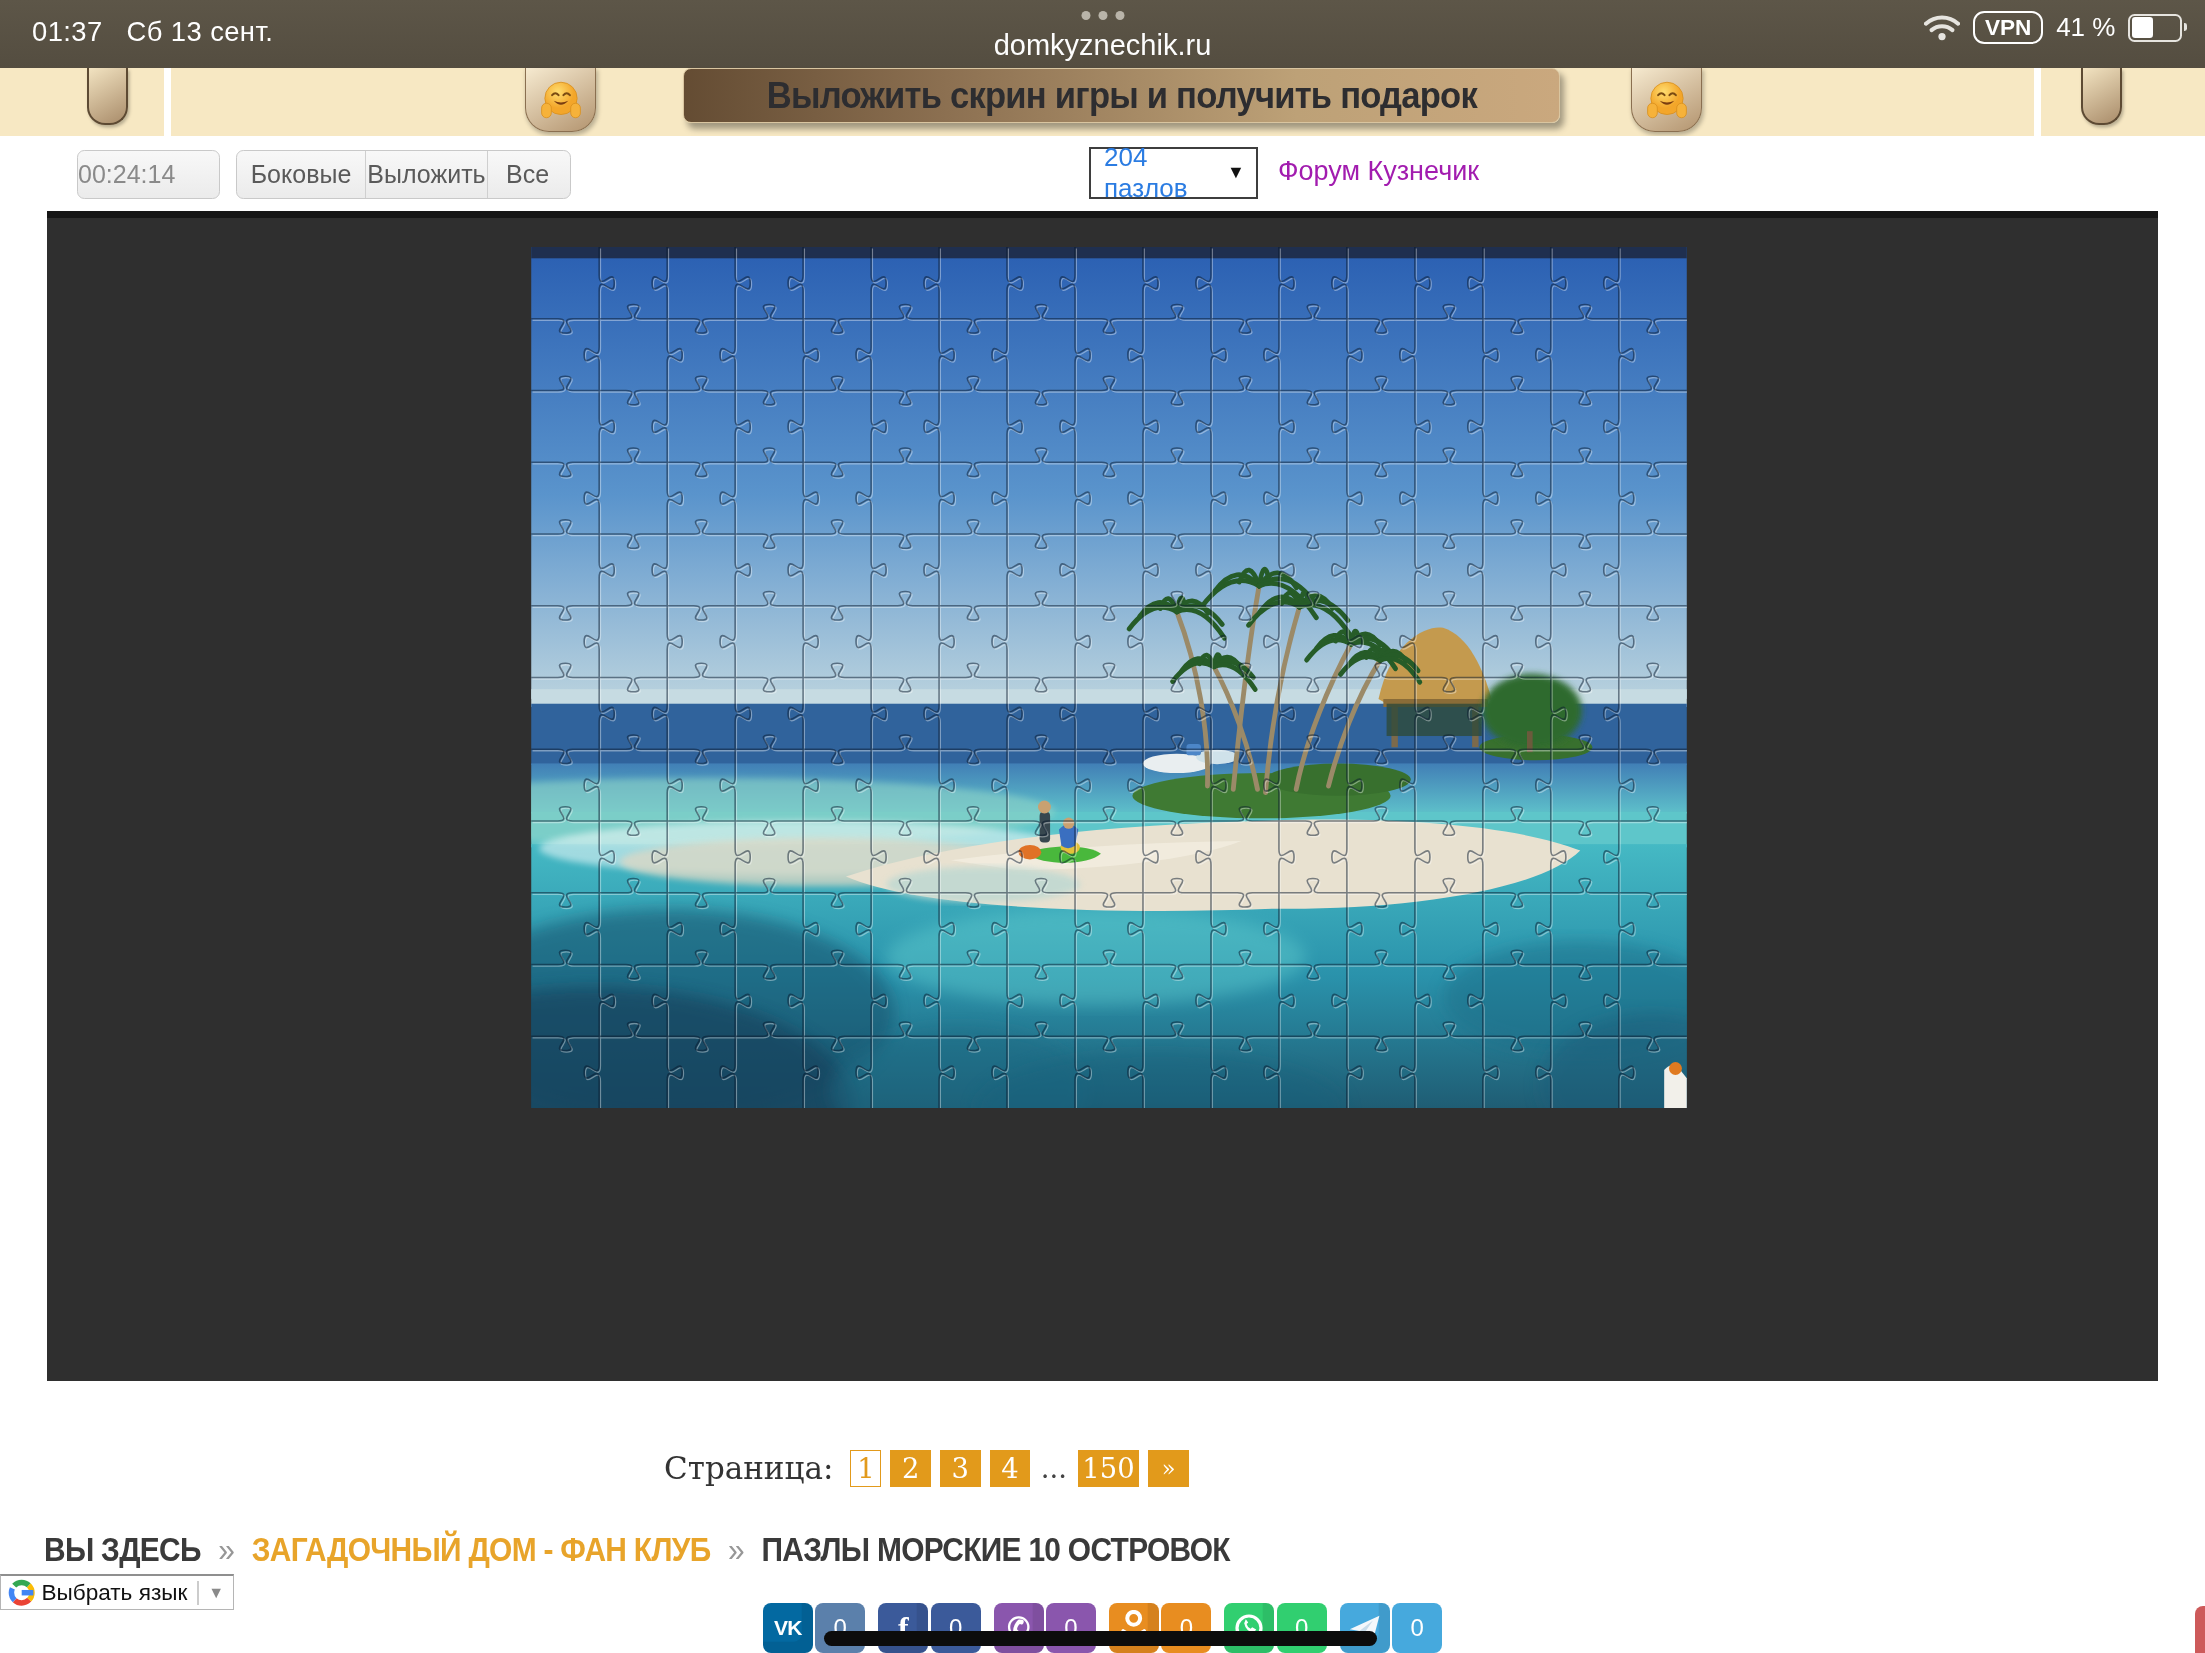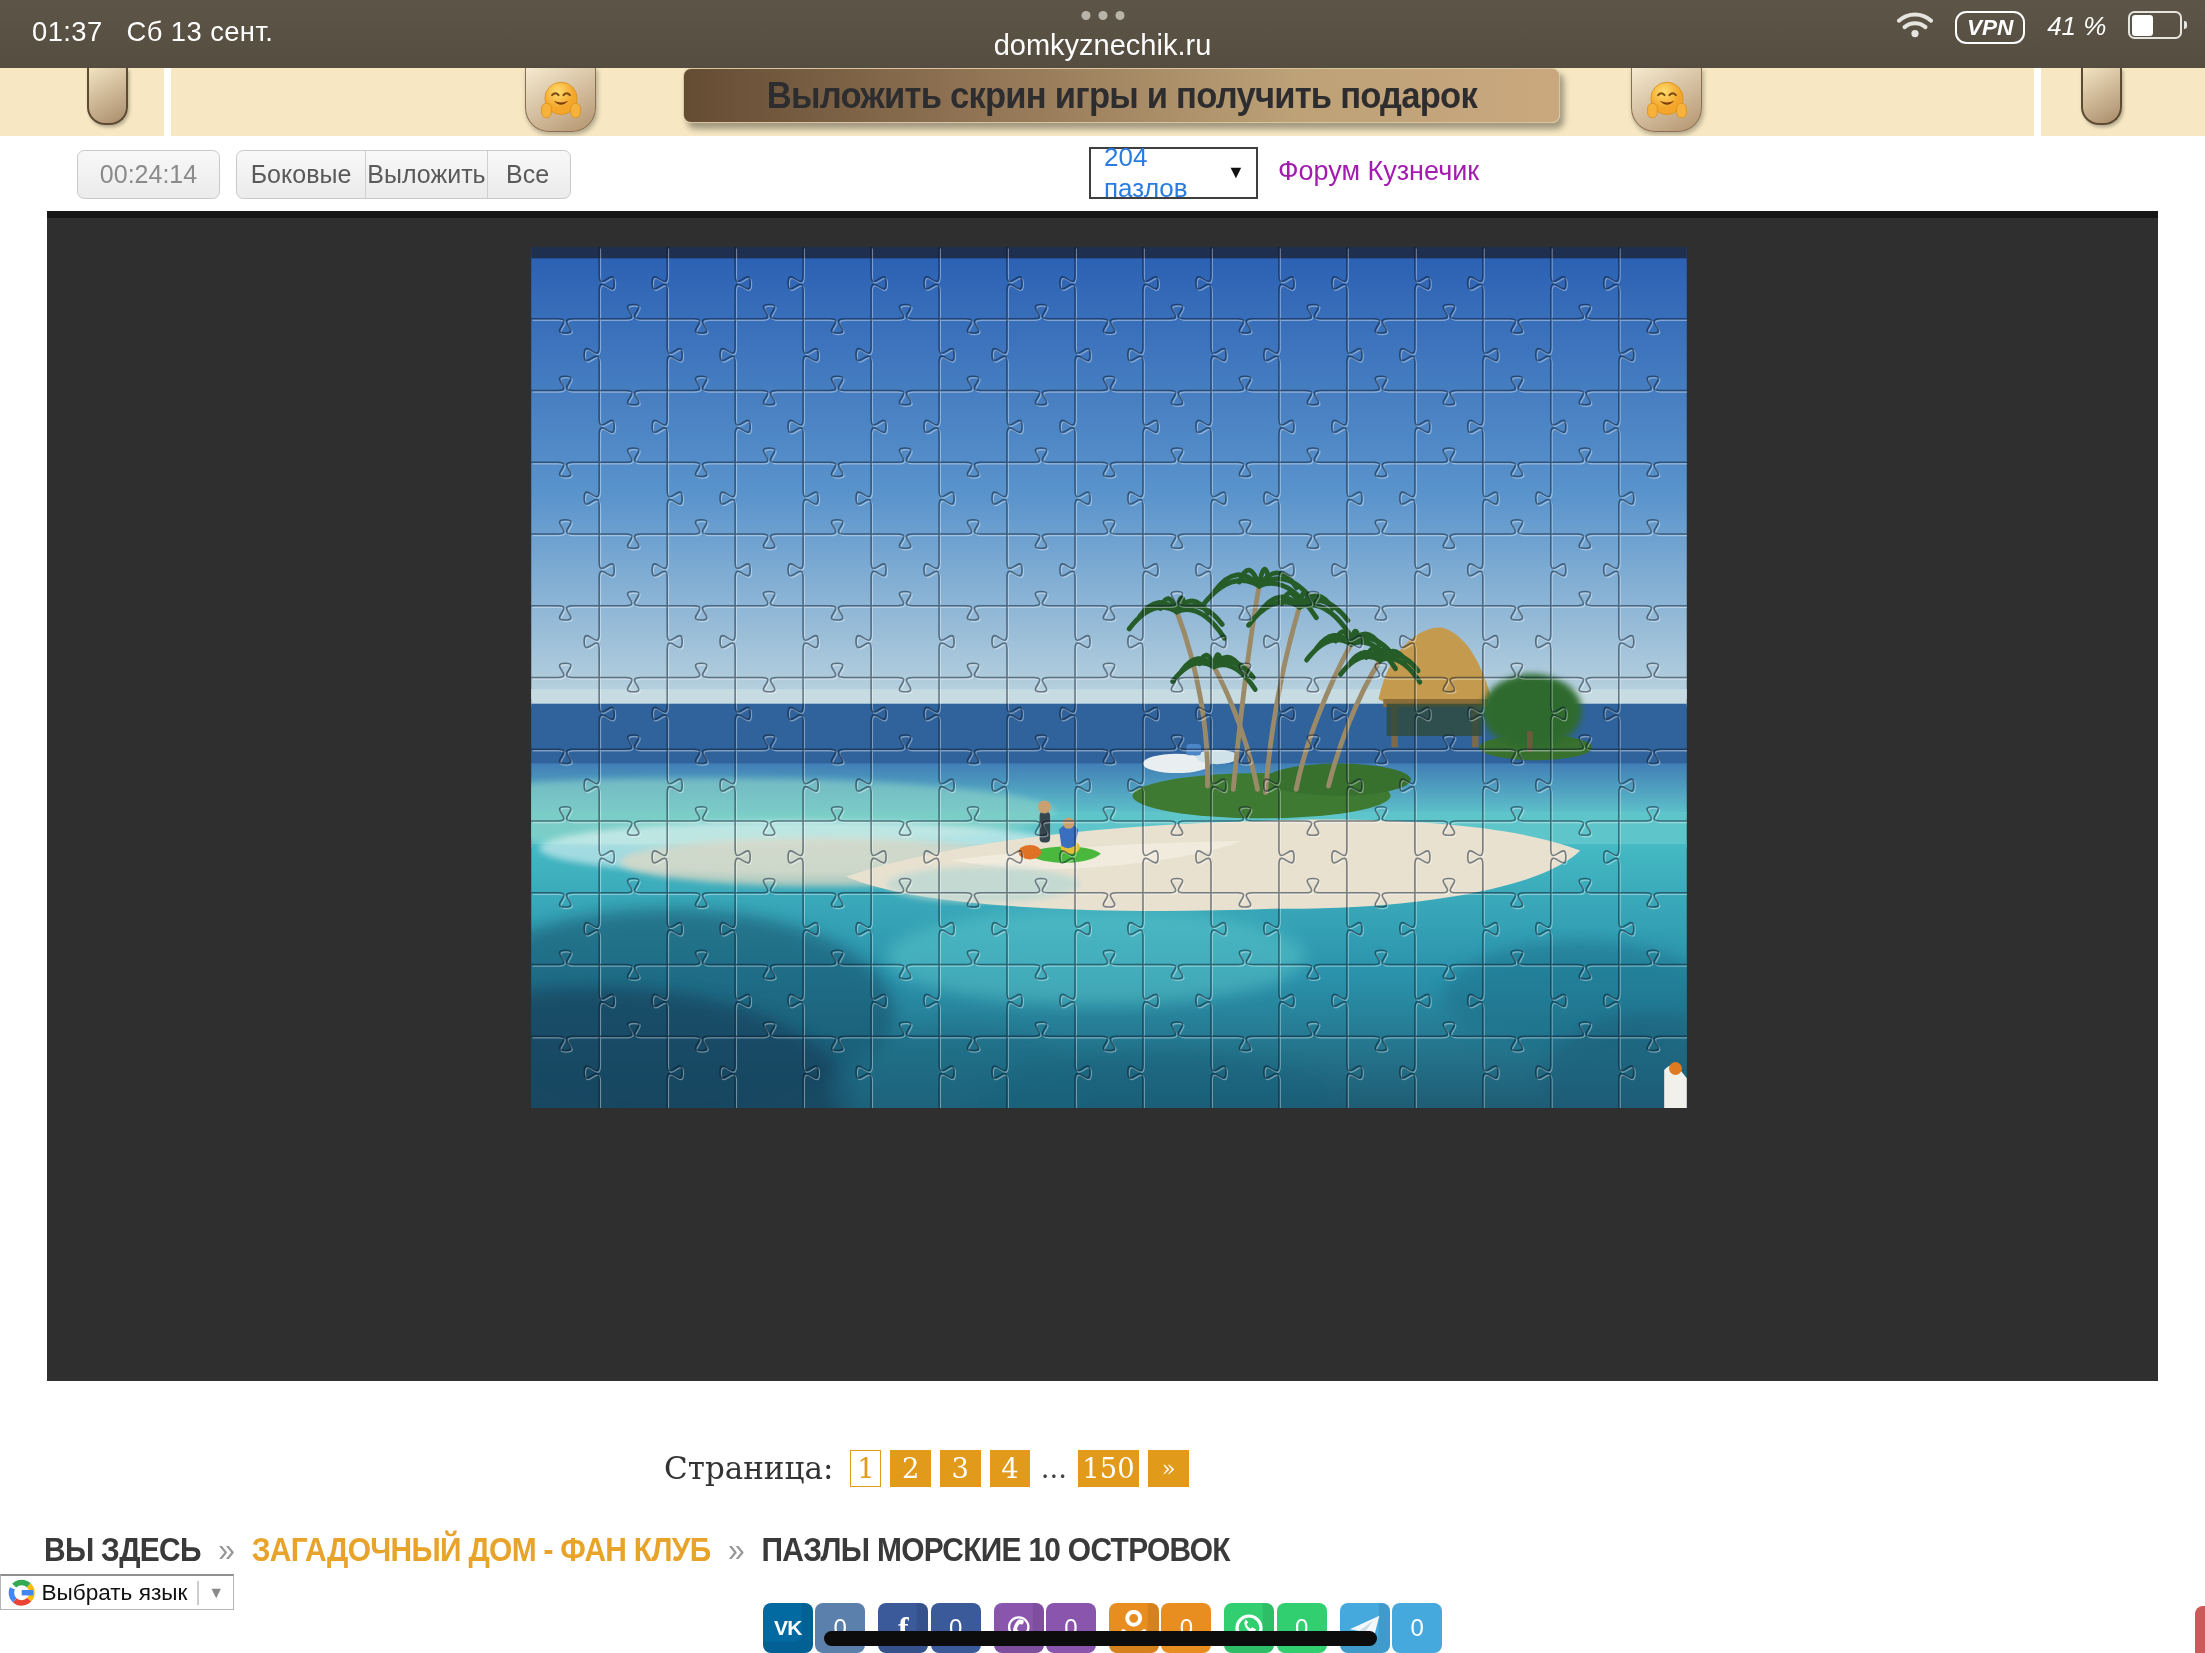--- a/index.html
+++ b/index.html
@@ -6,21 +6,21 @@
   .screen{position:relative;width:2205px;height:1653px;overflow:hidden;background:#fff;
           font-family:"Liberation Sans",sans-serif;}
 
   
   .statusbar{position:absolute;left:0;top:0;width:2205px;height:68px;
              background:linear-gradient(#5d5648,#544d40);color:#fff;}
   .sb-left{position:absolute;left:32px;top:16px;font-size:27.4px;letter-spacing:0.4px;}
   .sb-dots{position:absolute;left:50%;top:11.3px;transform:translateX(-50%);display:flex;gap:8px;}
   .sb-dot{width:9px;height:9px;border-radius:50%;background:#b9b4a9;}
   .sb-url{position:absolute;left:50%;top:29px;transform:translateX(-50%);font-size:29px;color:#fdfdfd;}
-  .sb-right{position:absolute;right:22.6px;top:11.3px;display:flex;align-items:flex-start;gap:22px;font-style:italic;}
+  .sb-right{position:absolute;right:22.6px;top:11.3px;display:flex;align-items:center;gap:13px;}
   .vpn-badge{border:2.4px solid #fff;border-radius:11.3px;padding:1.6px 9.7px;font-size:22.6px;font-weight:bold;}
   .battery{position:relative;width:50px;height:24px;border:2.4px solid #e6e4df;border-radius:6.5px;}
   .battery i{position:absolute;left:1.6px;top:1.6px;bottom:1.6px;width:41%;background:#fff;border-radius:3.2px;}
   .battery b{position:absolute;right:-6.5px;top:7.3px;width:3.2px;height:8px;background:#e6e4df;border-radius:0 2.4px 2.4px 0;}
   .sb-batt-txt{font-size:26px;}
 
   
   .banner{position:absolute;left:0;top:68px;width:2205px;height:69px;background:#f7e8c3;}
   .banner .divider{position:absolute;top:0;bottom:0;width:7.3px;background:#fff;}
   .hang-tab{position:absolute;top:0;width:37px;height:55px;border:2.4px solid #5d4a33;border-top:none;
@@ -31,21 +31,21 @@
   .banner-title{position:absolute;left:683px;top:0;width:875px;height:53px;border-radius:8px;
                 background:linear-gradient(90deg,#644c33,#8c7051 30%,#bda177 70%,#caa87e);
                 border:1.6px solid #d9c5a0;box-shadow:4px 5.7px 6.5px rgba(0,0,0,.35);
                 display:flex;align-items:center;justify-content:center;}
   .banner-title span{font-size:36px;font-weight:bold;color:#2d2d30;letter-spacing:-0.8px;transform:scaleX(.96);white-space:nowrap;}
 
   
   .toolbar{position:absolute;left:0;top:136px;width:2205px;height:75px;background:#fff;}
   .tbtn,.tgroup{position:absolute;top:13.7px;height:47px;border:1.6px solid #c9c9c9;border-radius:7.3px;
         background:linear-gradient(#f8f8f8,#ebebeb);display:flex;align-items:center;color:#666;}
-  .tbtn{justify-content:center;font-size:25px;}
+  .tbtn{font-size:25px;}
   .tgroup .cell{height:100%;display:flex;align-items:center;justify-content:center;font-size:25px;color:#5a5a5a;}
   .tgroup .cell + .cell{border-left:1.6px solid #cfcfcf;}
   .timer{color:#8a8a8a;}
   .help-ic{width:32px;height:32px;border-radius:50%;margin-right:9.7px;
            background:radial-gradient(circle at 35% 30%,#9fd4f5,#2f8fd8 60%,#1565b5);
            color:#fff;font-size:22.6px;font-weight:bold;display:flex;align-items:center;justify-content:center;}
   .dropdown{position:absolute;left:1089px;top:10.5px;width:169px;height:52px;background:#fff;
             border:2.4px solid #3e3e3e;display:flex;align-items:center;justify-content:space-between;
             padding:0 11.3px 0 13px;box-sizing:border-box;}
   .dropdown .val{color:#2b7ce2;font-size:26px;}

